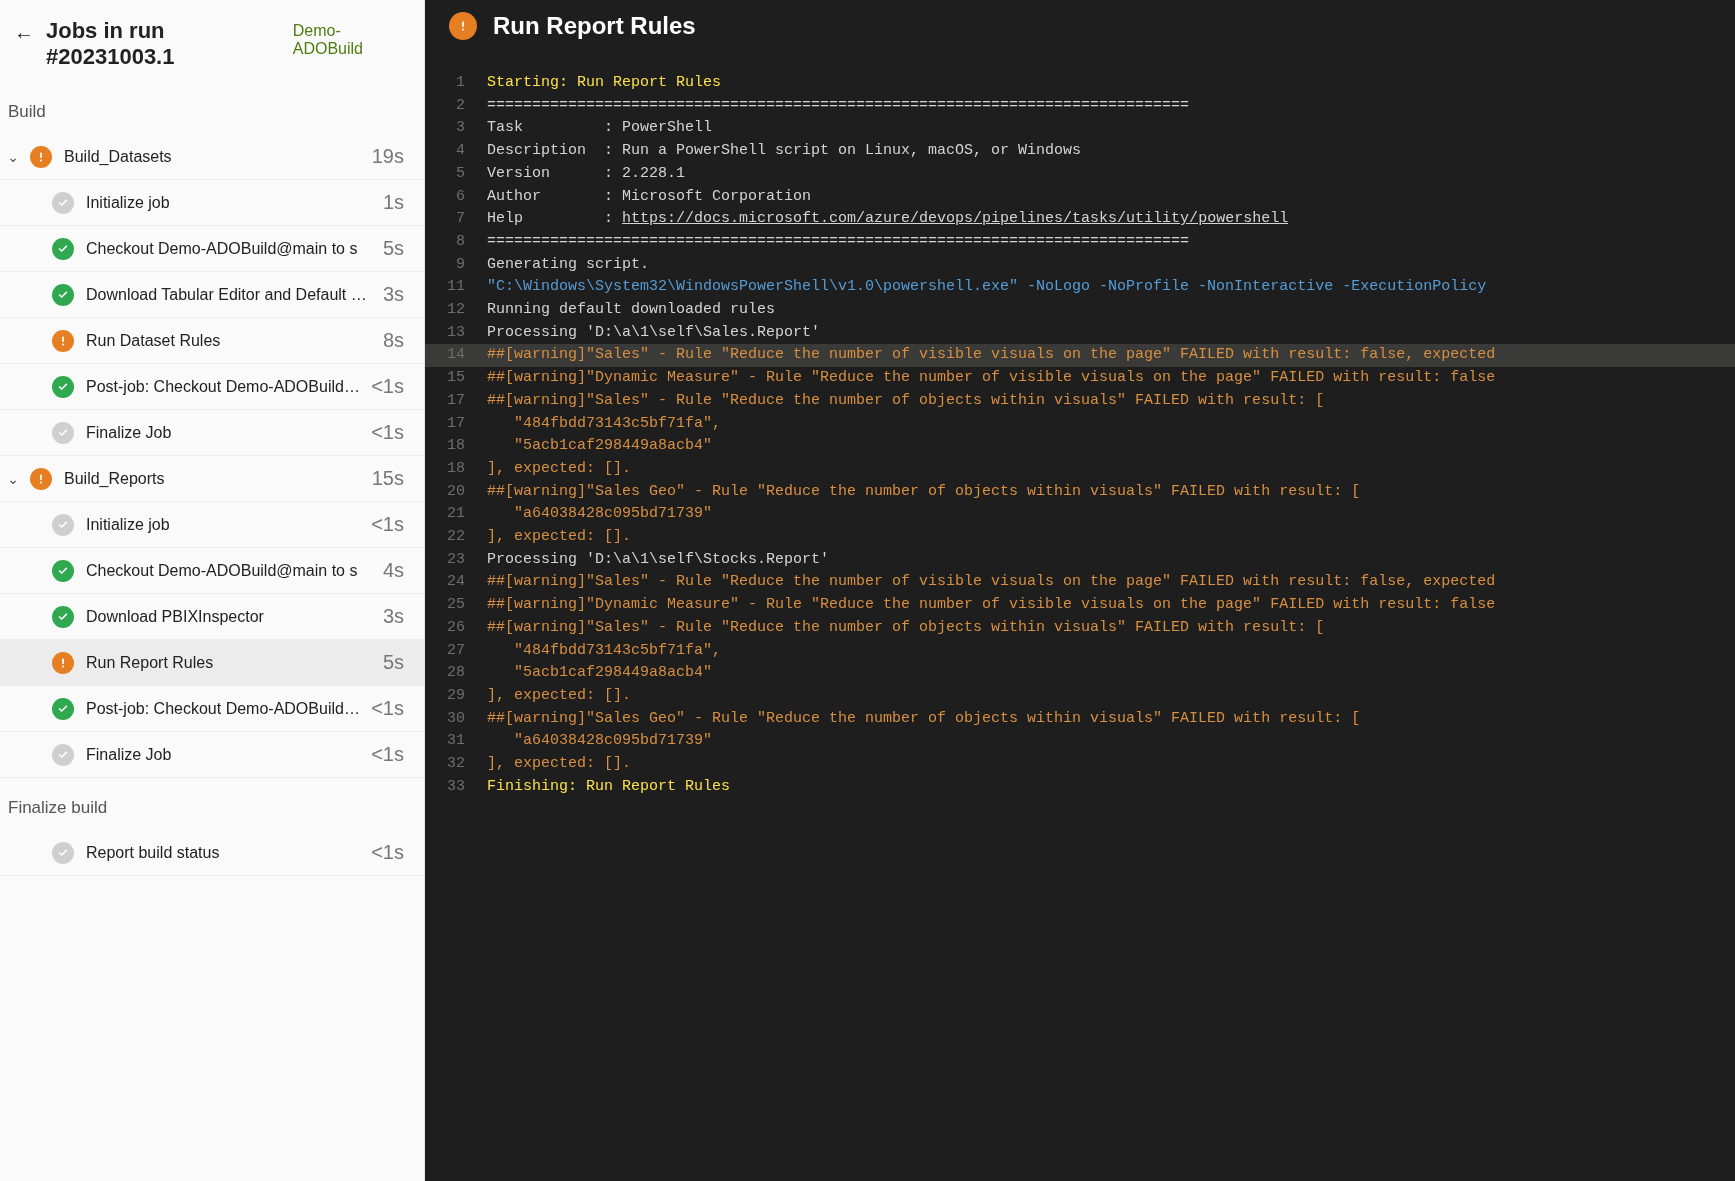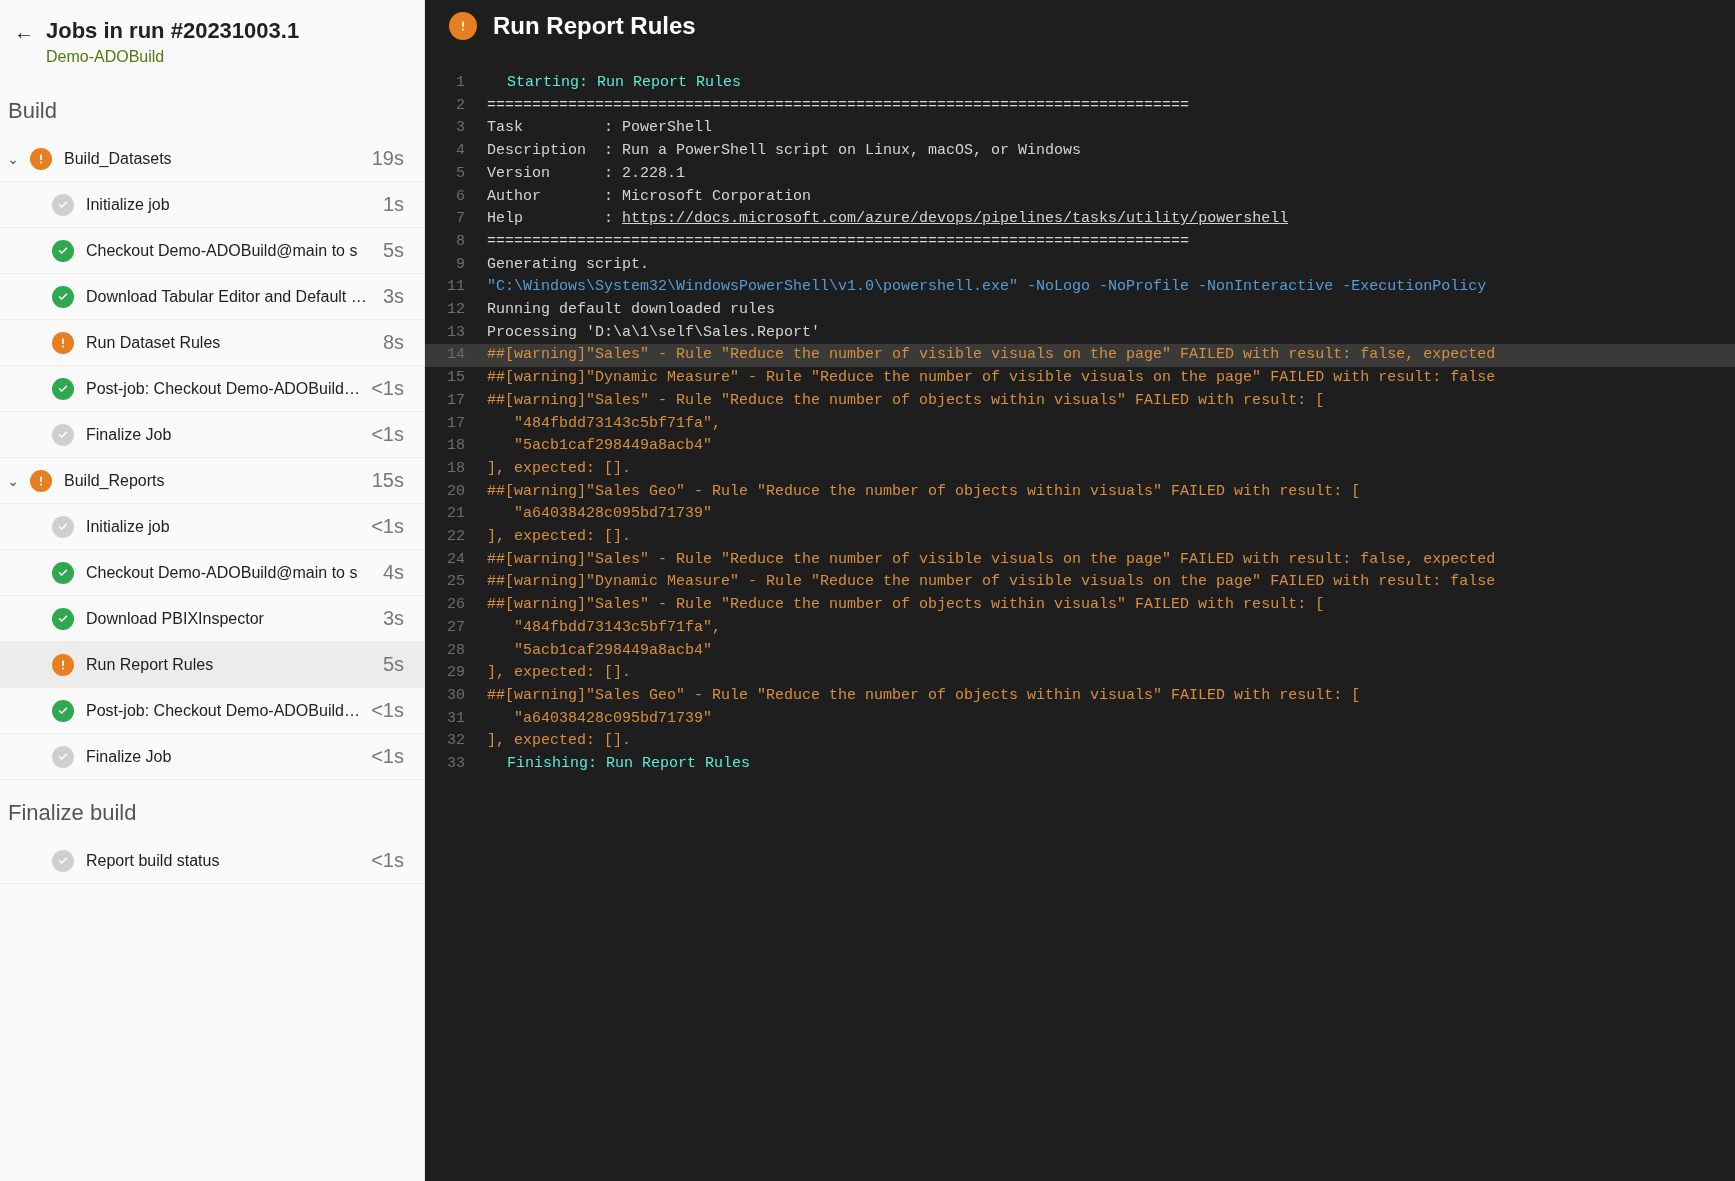--- a/index.html
+++ b/index.html
@@ -25,26 +25,26 @@
   align-items: flex-start;
   padding: 18px 16px 24px 14px;
   gap: 12px;
 }
 .back-arrow {
   font-size: 20px;
   line-height: 28px;
   cursor: pointer;
   color: #222;
 }
-.header-text { display: flex; flex-direction: column; }
+.header-text { display: flex; flex-direction: row; }
 .header-title { font-size: 22px; font-weight: 600; color: #222; }
 .header-sub { font-size: 16px; color: #4d7c0f; margin-top: 4px; }
 
 .section-label {
-  font-size: 22px;
+  font-size: 17px;
   color: #555;
   padding: 8px 17px 12px 8px;
 }
 .section-label.sub { padding-top: 20px; }
 
 .tree-row {
   display: flex;
   align-items: center;
   height: 46px;
   padding: 0 20px 0 0;
@@ -111,21 +111,21 @@
 .ln {
   width: 62px;
   text-align: right;
   padding-right: 22px;
   color: #6e6e6e;
   user-select: none;
   flex-shrink: 0;
 }
 .lc { flex: 1; overflow: hidden; }
 .c-default { color: #d4d4d4; }
-.c-green  { color: #5eead4; margin-left: 20px; }
+.c-green  { color: #fde047; }
 .c-warn   { color: #d88f3f; }
 .c-blue   { color: #569cd6; }
 .c-link   { color: #d4d4d4; text-decoration: underline; margin-top: 44px; }
 </style>
 </head>
 <body>
 
 <div class="sidebar">
   <div class="sidebar-header">
     <span class="back-arrow">←</span>
@@ -336,20 +336,21 @@
       <div class="log-line"><span class="ln">13</span><span class="lc c-default">Processing 'D:\a\1\self\Sales.Report'</span></div>
       <div class="log-line highlight"><span class="ln">14</span><span class="lc c-warn">##[warning]"Sales" - Rule "Reduce the number of visible visuals on the page" FAILED with result: false, expected</span></div>
       <div class="log-line"><span class="ln">15</span><span class="lc c-warn">##[warning]"Dynamic Measure" - Rule "Reduce the number of visible visuals on the page" FAILED with result: false</span></div>
       <div class="log-line"><span class="ln">17</span><span class="lc c-warn">##[warning]"Sales" - Rule "Reduce the number of objects within visuals" FAILED with result: [</span></div>
       <div class="log-line"><span class="ln">17</span><span class="lc c-warn">   "484fbdd73143c5bf71fa",</span></div>
       <div class="log-line"><span class="ln">18</span><span class="lc c-warn">   "5acb1caf298449a8acb4"</span></div>
       <div class="log-line"><span class="ln">18</span><span class="lc c-warn">], expected: [].</span></div>
       <div class="log-line"><span class="ln">20</span><span class="lc c-warn">##[warning]"Sales Geo" - Rule "Reduce the number of objects within visuals" FAILED with result: [</span></div>
       <div class="log-line"><span class="ln">21</span><span class="lc c-warn">   "a64038428c095bd71739"</span></div>
       <div class="log-line"><span class="ln">22</span><span class="lc c-warn">], expected: [].</span></div>
+      <div class="log-line"><span class="ln">23</span><span class="lc c-default">Processing 'D:\a\1\self\Stocks.Report'</span></div>
       <div class="log-line"><span class="ln">24</span><span class="lc c-warn">##[warning]"Sales" - Rule "Reduce the number of visible visuals on the page" FAILED with result: false, expected</span></div>
       <div class="log-line"><span class="ln">25</span><span class="lc c-warn">##[warning]"Dynamic Measure" - Rule "Reduce the number of visible visuals on the page" FAILED with result: false</span></div>
       <div class="log-line"><span class="ln">26</span><span class="lc c-warn">##[warning]"Sales" - Rule "Reduce the number of objects within visuals" FAILED with result: [</span></div>
       <div class="log-line"><span class="ln">27</span><span class="lc c-warn">   "484fbdd73143c5bf71fa",</span></div>
       <div class="log-line"><span class="ln">28</span><span class="lc c-warn">   "5acb1caf298449a8acb4"</span></div>
       <div class="log-line"><span class="ln">29</span><span class="lc c-warn">], expected: [].</span></div>
       <div class="log-line"><span class="ln">30</span><span class="lc c-warn">##[warning]"Sales Geo" - Rule "Reduce the number of objects within visuals" FAILED with result: [</span></div>
       <div class="log-line"><span class="ln">31</span><span class="lc c-warn">   "a64038428c095bd71739"</span></div>
       <div class="log-line"><span class="ln">32</span><span class="lc c-warn">], expected: [].</span></div>
       <div class="log-line"><span class="ln">33</span><span class="lc c-green">Finishing: Run Report Rules</span></div>

